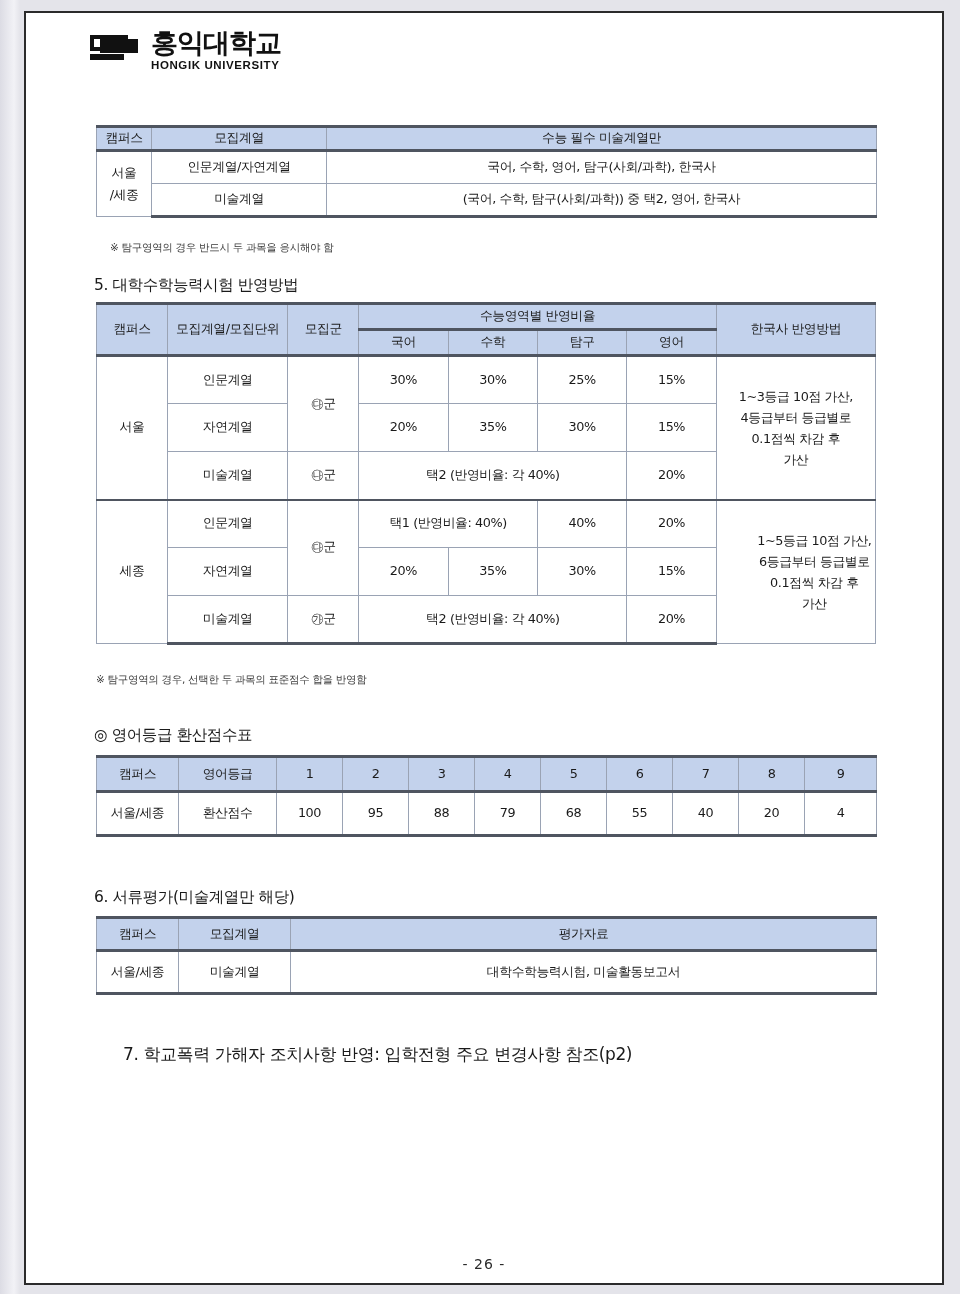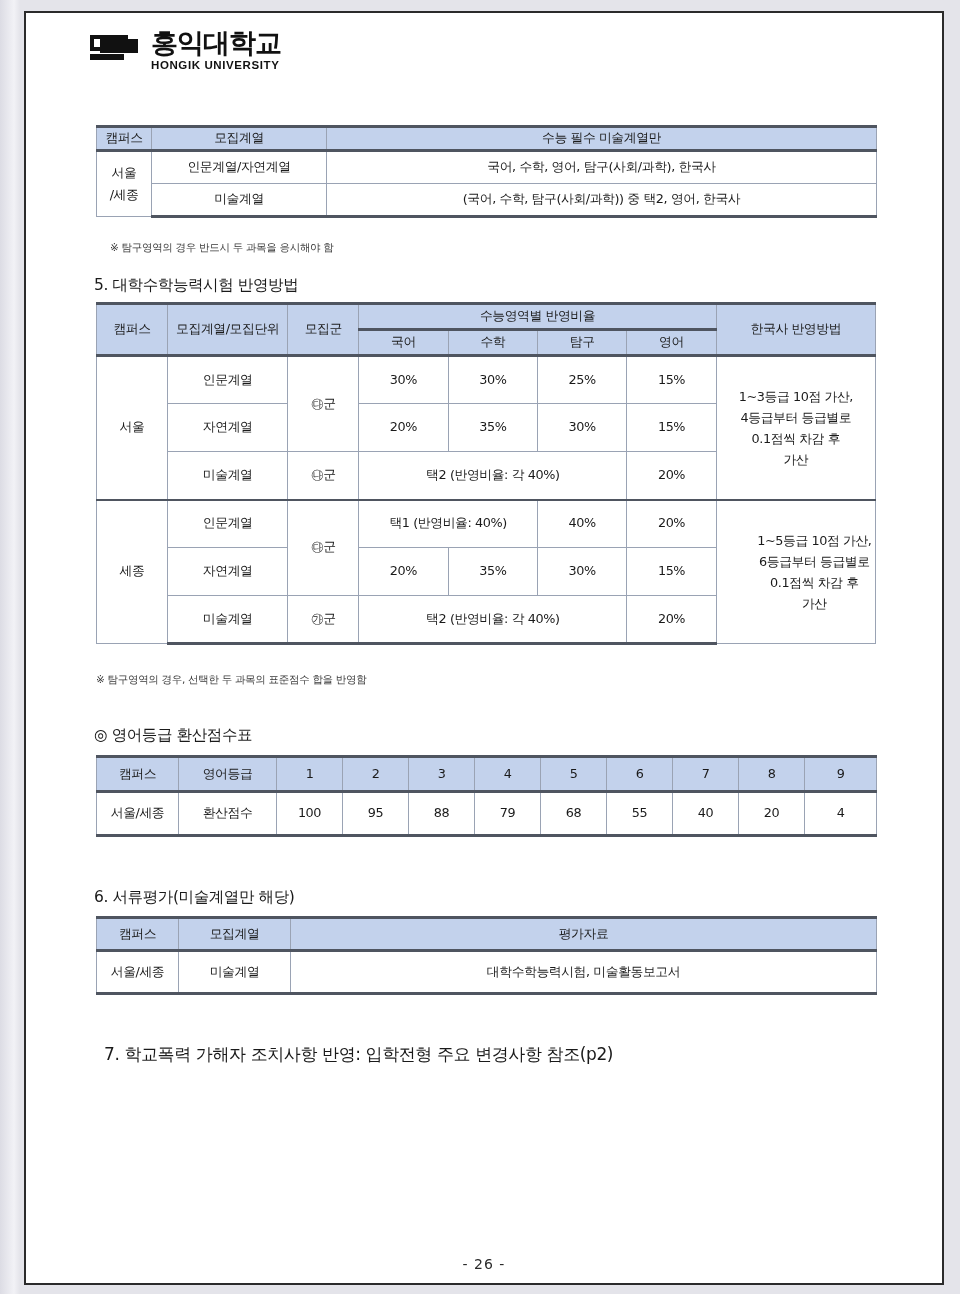--- a/index.html
+++ b/index.html
@@ -68,20 +68,21 @@
   }
 
   
   .sec-title {
     font-size: 15.5px; color: #1a1a1a; letter-spacing: -0.4px;
     white-space: nowrap;
   }
   .sec-title-lg {
     font-size: 17px; color: #1a1a1a; letter-spacing: -0.4px;
     white-space: nowrap;
+    margin-left: 19px;
   }
   .note {
     font-size: 10.5px; color: #3a3a3a; letter-spacing: -0.3px;
     white-space: nowrap;
   }
 
   
   table.doc {
     border-collapse: collapse;
     table-layout: fixed;

